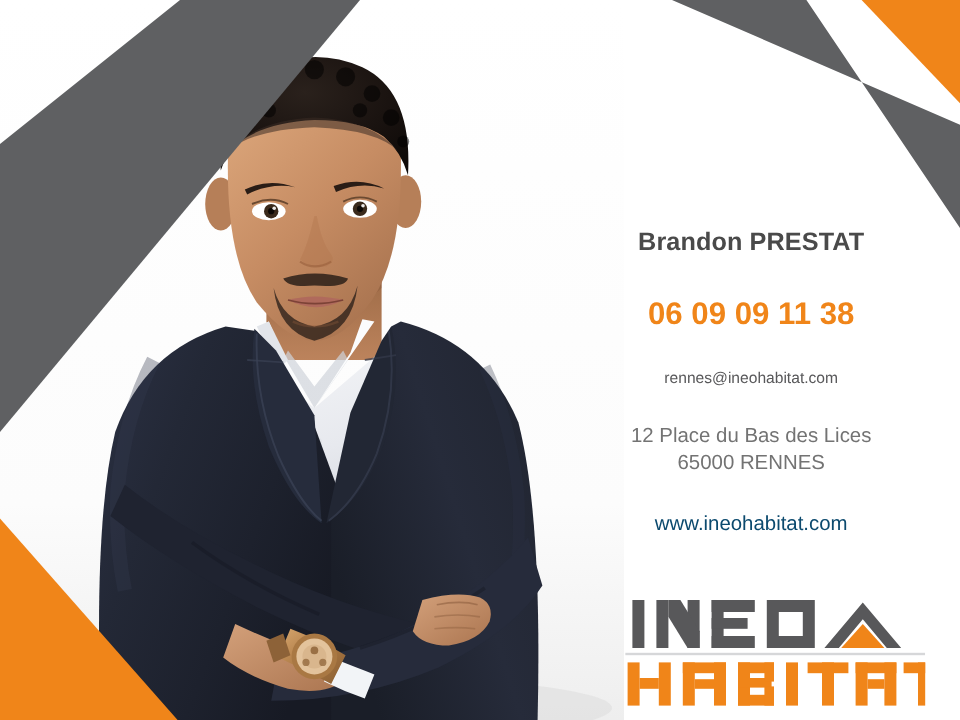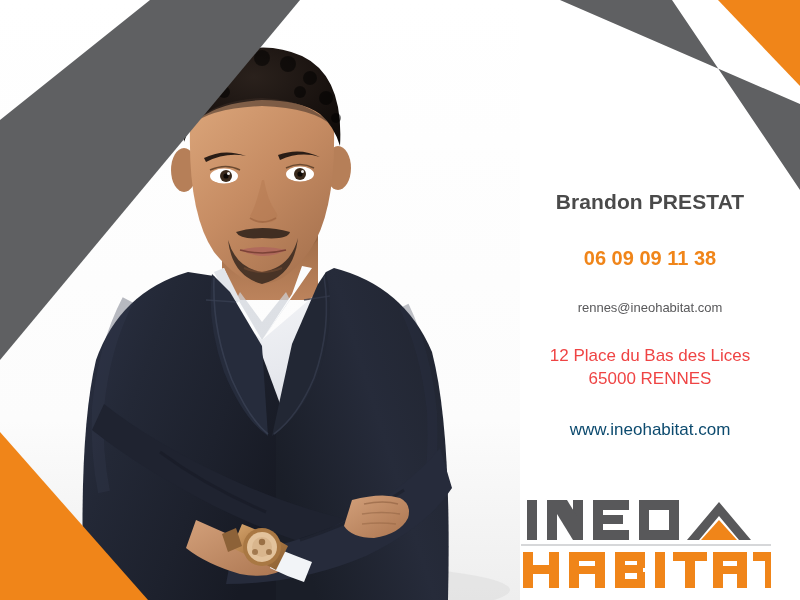--- a/index.html
+++ b/index.html
@@ -36,49 +36,49 @@
     top: 0;
     width: 520px;
     height: 600px;
     overflow: hidden;
   }
   .photo-svg { display: block; }
 
   
   .contact {
     position: absolute;
-    left: 500px;
+    left: 476px;
     top: 190px;
     width: 300px;
     text-align: center;
   }
   .contact-name {
     font-size: 21px;
     font-weight: bold;
     color: #4a4a4a;
     letter-spacing: 0.1px;
     margin: 0 0 34px 0;
     line-height: 1.1;
   }
   .contact-phone {
-    font-size: 20px;
+    font-size: 26px;
     font-weight: bold;
     color: #f08519;
     margin: 0 0 32px 0;
     line-height: 1.1;
   }
   .contact-email {
     font-size: 13px;
     color: #58585a;
     margin: 0 0 30px 0;
     line-height: 1.1;
   }
   .contact-address {
     font-size: 17px;
-    color: #ef4444;
+    color: #737373;
     margin: 0 0 30px 0;
     line-height: 1.35;
   }
   .contact-web {
     font-size: 17px;
     color: #0c4a6e;
     margin: 0;
     line-height: 1.1;
   }
 

